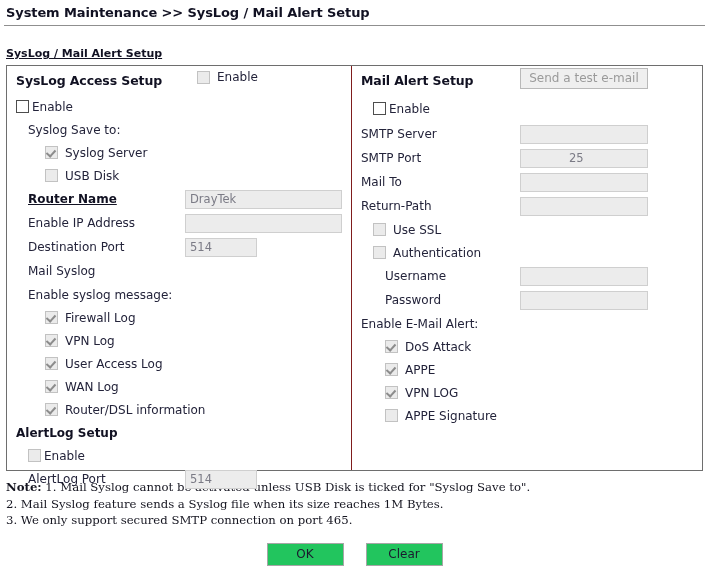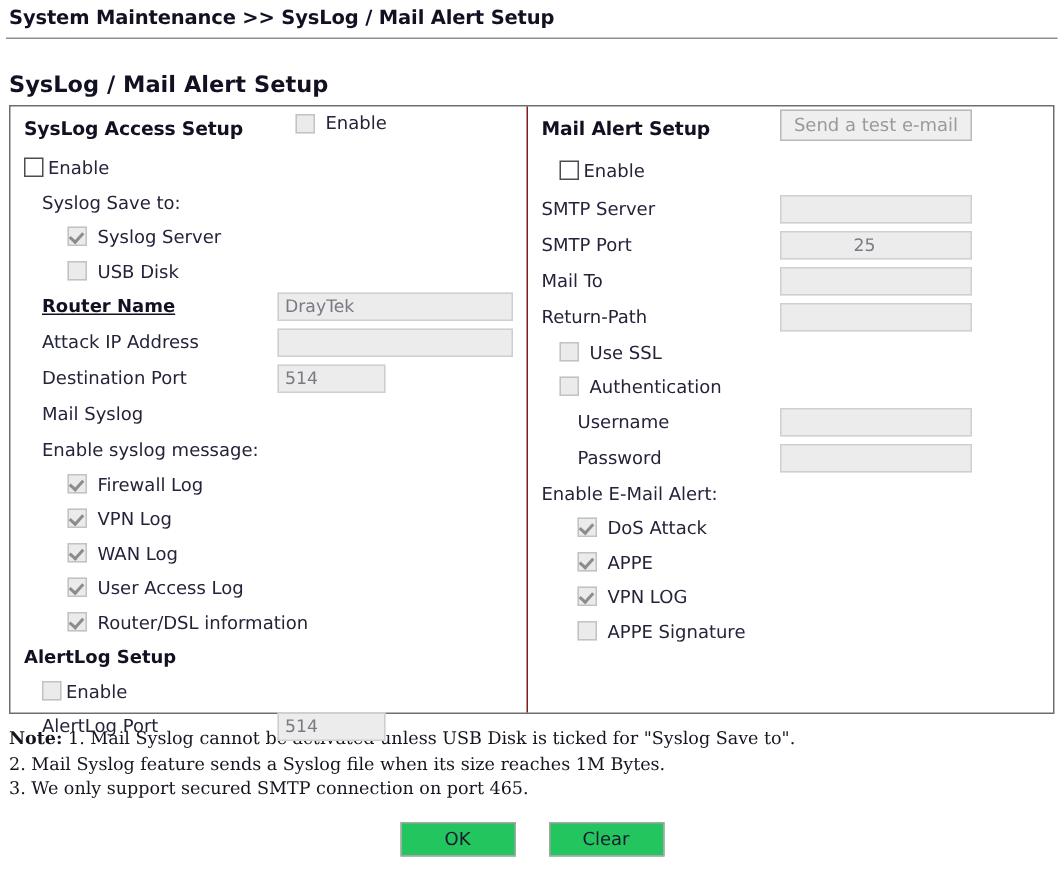--- a/index.html
+++ b/index.html
@@ -26,23 +26,24 @@
     letter-spacing: -0.1px;
   }
   .hdr-rule {
     border-top: 1px solid #8f8f8f;
     margin: 0 4px 0 4px;
   }
 
   
   .page-title {
     font-weight: bold;
-    font-size: 15px;
+    font-size: 11px;
     margin: 21px 0 5px 6px;
     color: #111122;
+    text-decoration: underline;
   }
 
   
   .panel-table {
     margin: 0 6px 0 6px;
     border: 1px solid #6e6e6e;
     display: flex;
     height: 406px;
     box-sizing: border-box;
     background: #fff;
@@ -231,21 +232,21 @@
       <span class="cb dis ind3"></span>
       <span class="cb-label sp">USB Disk</span>
     </div>
 
     <div class="row">
       <span class="lbl bold-link ind1">Router Name</span>
       <span class="fld w-wide abs" style="left:178px;">DrayTek</span>
     </div>
 
     <div class="row">
-      <span class="lbl ind1">Attack IP Address</span>
+      <span class="lbl ind1">Enable IP Address</span>
       <span class="fld w-wide abs" style="left:178px;"></span>
     </div>
 
     <div class="row">
       <span class="lbl ind1">Destination Port</span>
       <span class="fld w-short abs" style="left:178px;">514</span>
     </div>
 
     <div class="row">
       <span class="lbl ind1">Mail Syslog</span>
@@ -260,25 +261,25 @@
     <div class="row tight">
       <span class="cb dis checked ind3"></span>
       <span class="cb-label sp">Firewall Log</span>
     </div>
     <div class="row tight">
       <span class="cb dis checked ind3"></span>
       <span class="cb-label sp">VPN Log</span>
     </div>
     <div class="row tight">
       <span class="cb dis checked ind3"></span>
+      <span class="cb-label sp">User Access Log</span>
+    </div>
+    <div class="row tight">
+      <span class="cb dis checked ind3"></span>
       <span class="cb-label sp">WAN Log</span>
-    </div>
-    <div class="row tight">
-      <span class="cb dis checked ind3"></span>
-      <span class="cb-label sp">User Access Log</span>
     </div>
     <div class="row tight">
       <span class="cb dis checked ind3"></span>
       <span class="cb-label sp">Router/DSL information</span>
     </div>
 
     <div class="row tight">
       <span class="lbl sub ind0">AlertLog Setup</span>
     </div>
     <div class="row tight">

